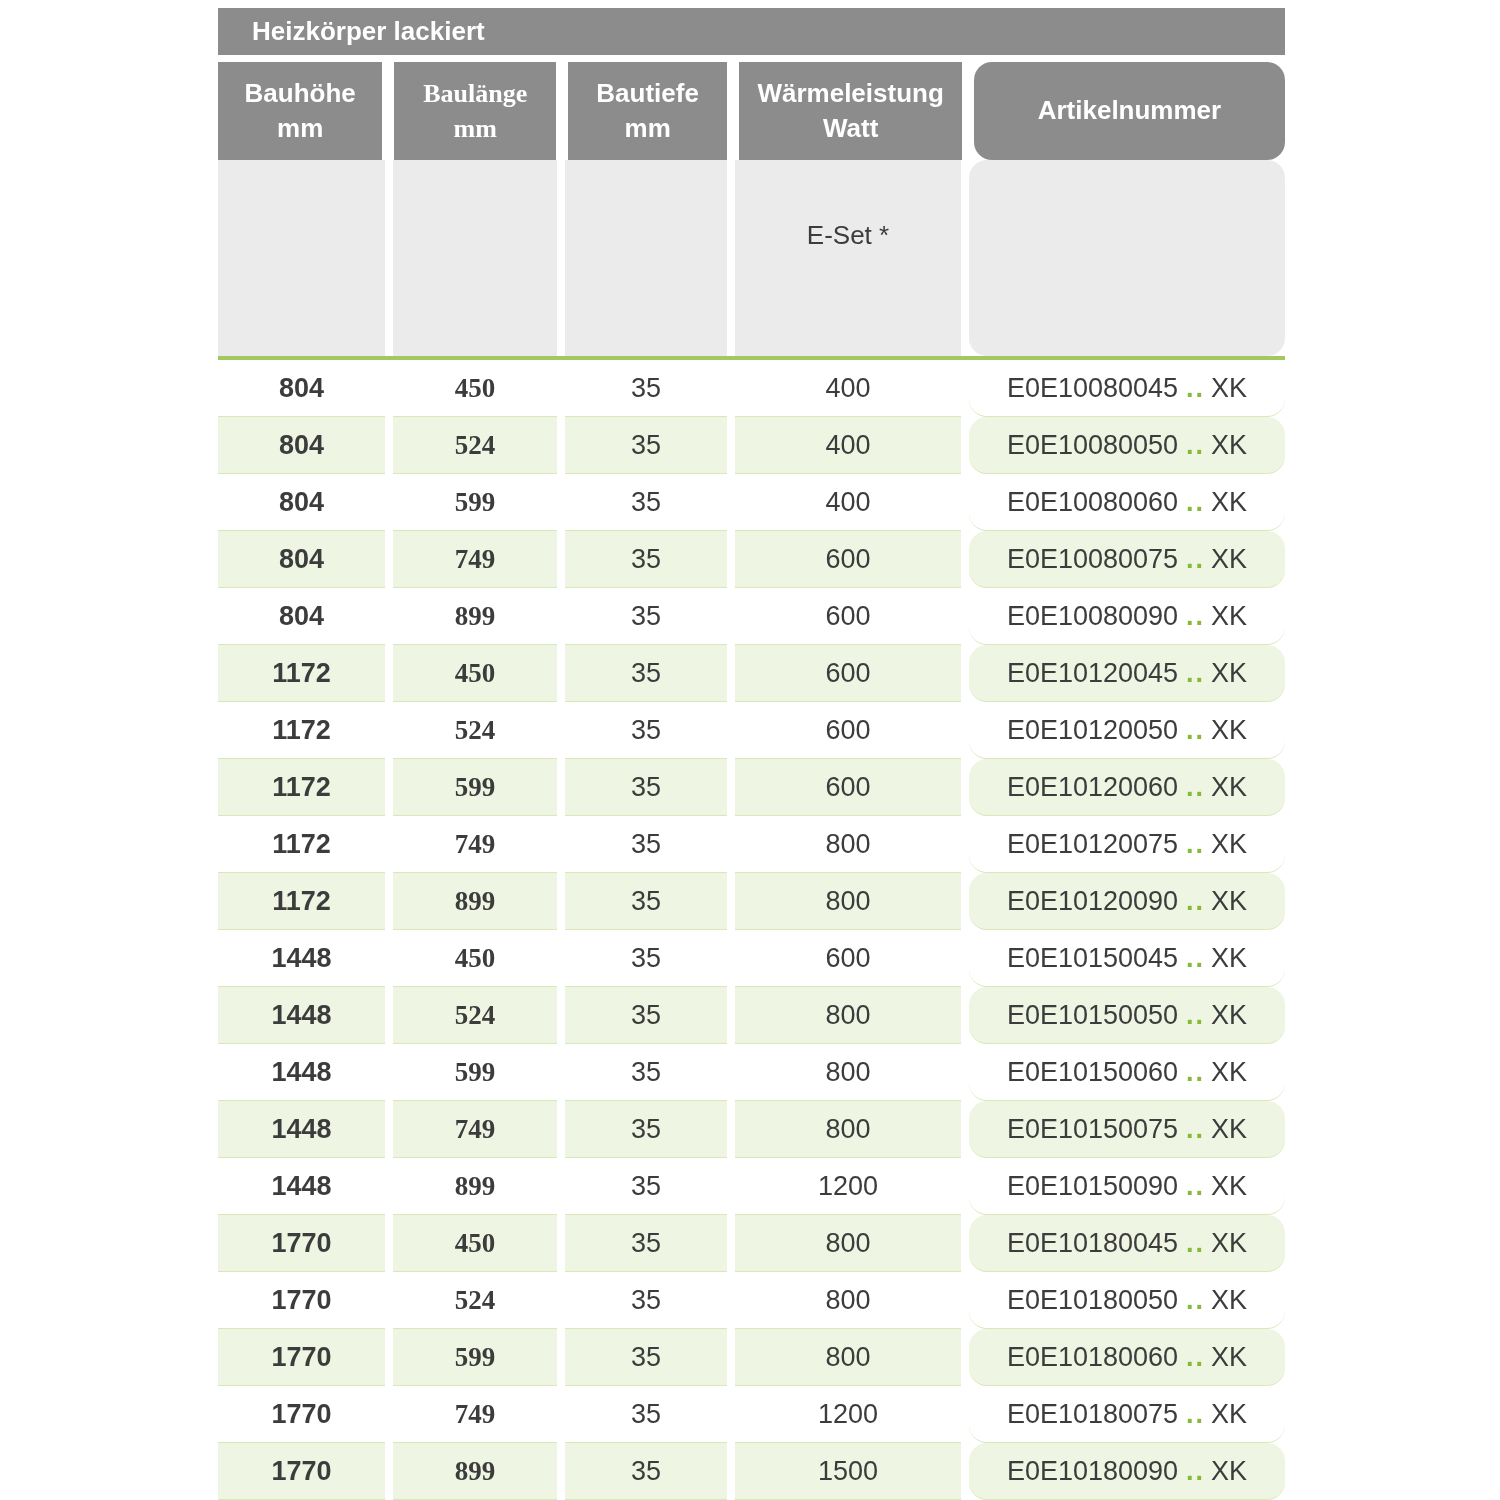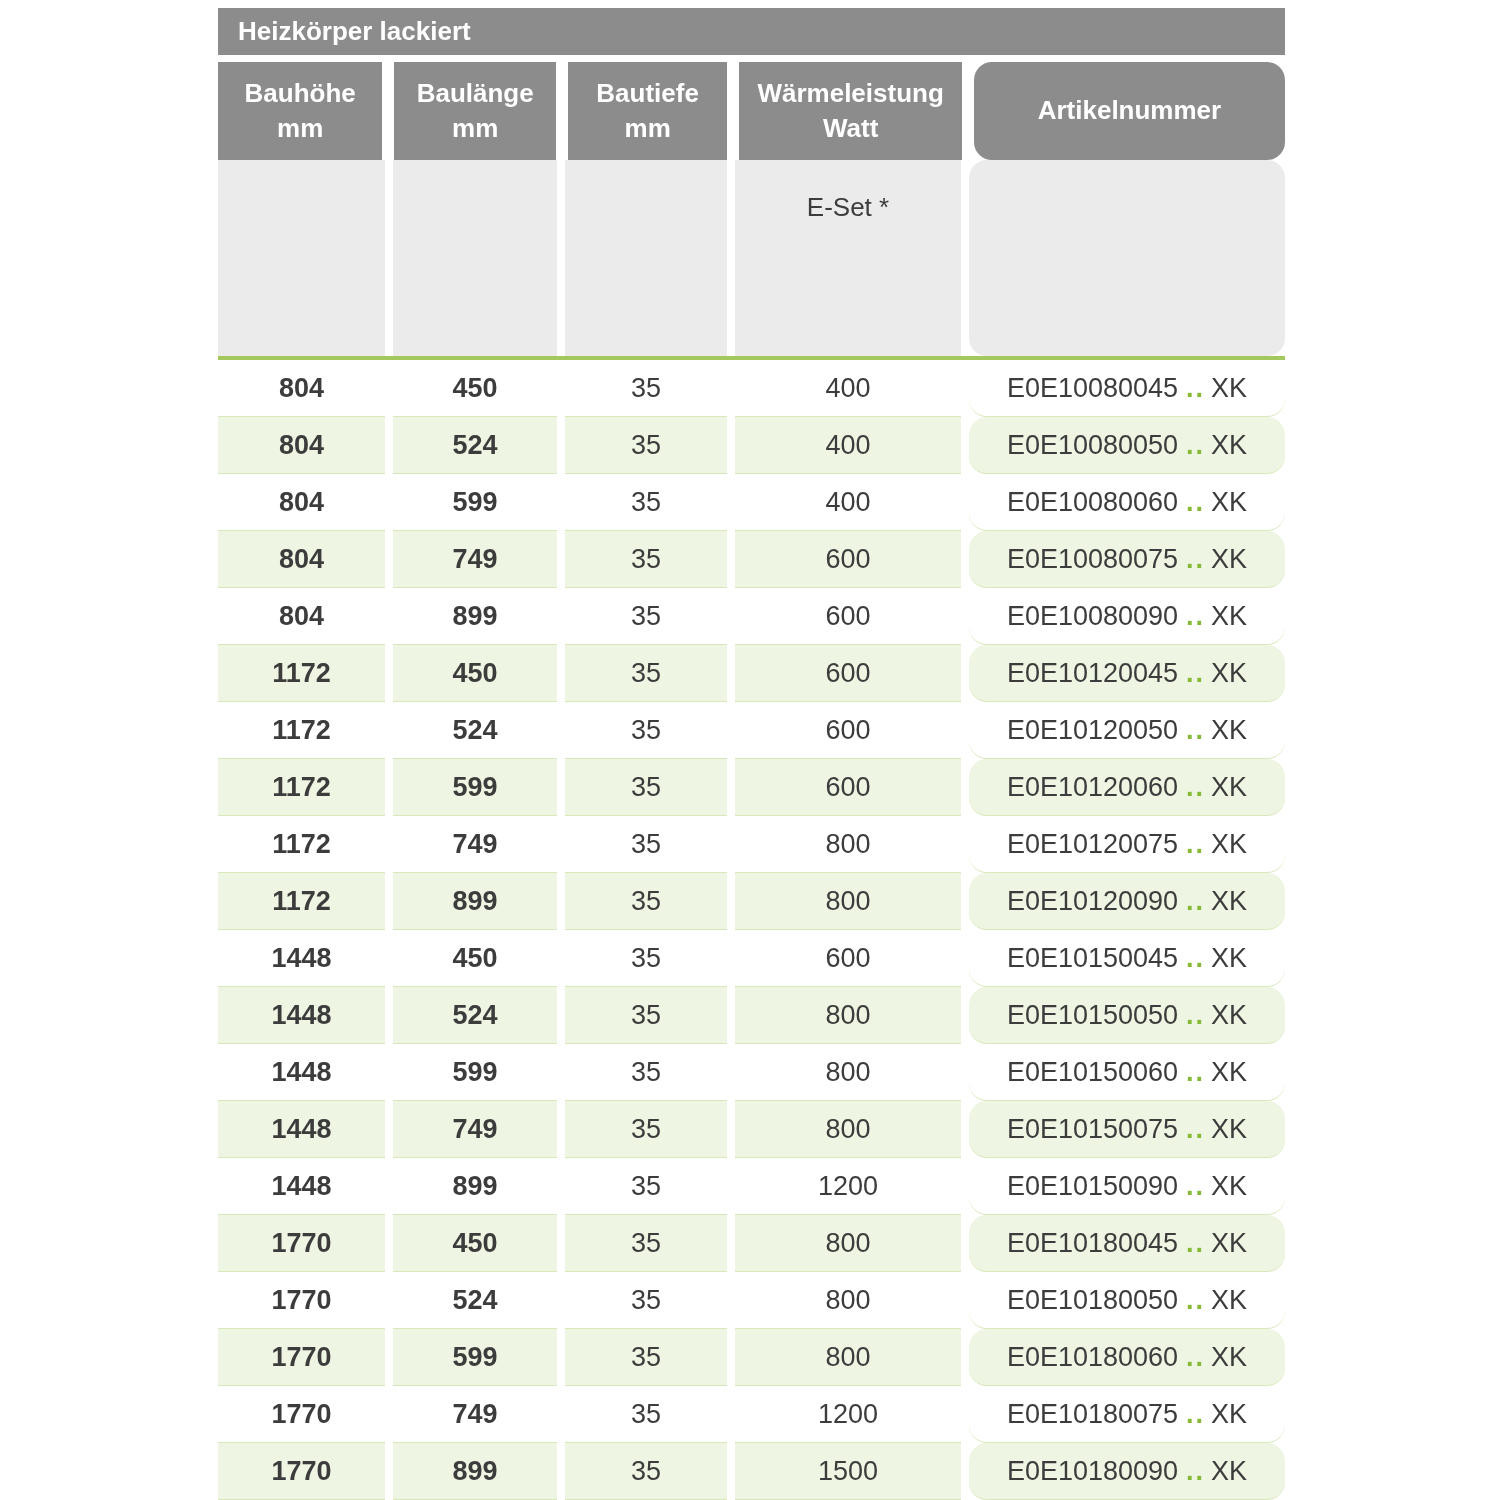--- a/index.html
+++ b/index.html
@@ -10,42 +10,42 @@
     --accent-green:#a3c95e;
     --dots-green:#86b935;
     --text-dark:#3c3c3c;
   }
   *{margin:0;padding:0;box-sizing:border-box;}
   html,body{width:1500px;height:1500px;background:#ffffff;overflow:hidden;
     font-family:"Liberation Sans", sans-serif;color:var(--text-dark);}
   .table{position:absolute;left:218px;top:8px;width:1067px;}
   .flex-row{display:flex;gap:8px;}
   .c1{width:167px;}
-  .c2{width:164px;}
+  .c2{width:164px;font-family:Liberation Serif, serif;}
   .c3{width:162px;}
   .c4{width:226px;}
   .c5{width:316px;border-radius:18px;}
 
   .title-bar{
     height:47px;background:var(--header-gray);color:#ffffff;
-    display:flex;align-items:center;padding-left:20px;
+    display:flex;align-items:center;padding-left:34px;
     font-size:26px;font-weight:bold;
   }
   .header-row{margin-top:7px;height:98px;gap:12px;}
   .header-cell{
     background:var(--header-gray);color:#ffffff;
     display:flex;flex-direction:column;justify-content:center;align-items:center;
     font-size:26px;font-weight:bold;line-height:1.35;text-align:center;
     height:98px;
   }
   .subheader-row{height:196px;}
   .subheader-cell{
     background:var(--subheader-gray);height:196px;
     display:flex;justify-content:center;align-items:flex-start;
-    padding-top:32px;font-size:26px;color:var(--text-dark);
+    padding-top:60px;font-size:26px;color:var(--text-dark);
   }
   .green-line{height:4px;background:var(--accent-green);}
 
   .tbody .row{height:57px;}
   .cell{
     height:57px;display:flex;align-items:center;justify-content:center;
     font-size:27px;background:#ffffff;
     border-bottom:1px solid var(--separator-green);
     white-space:nowrap;
   }

